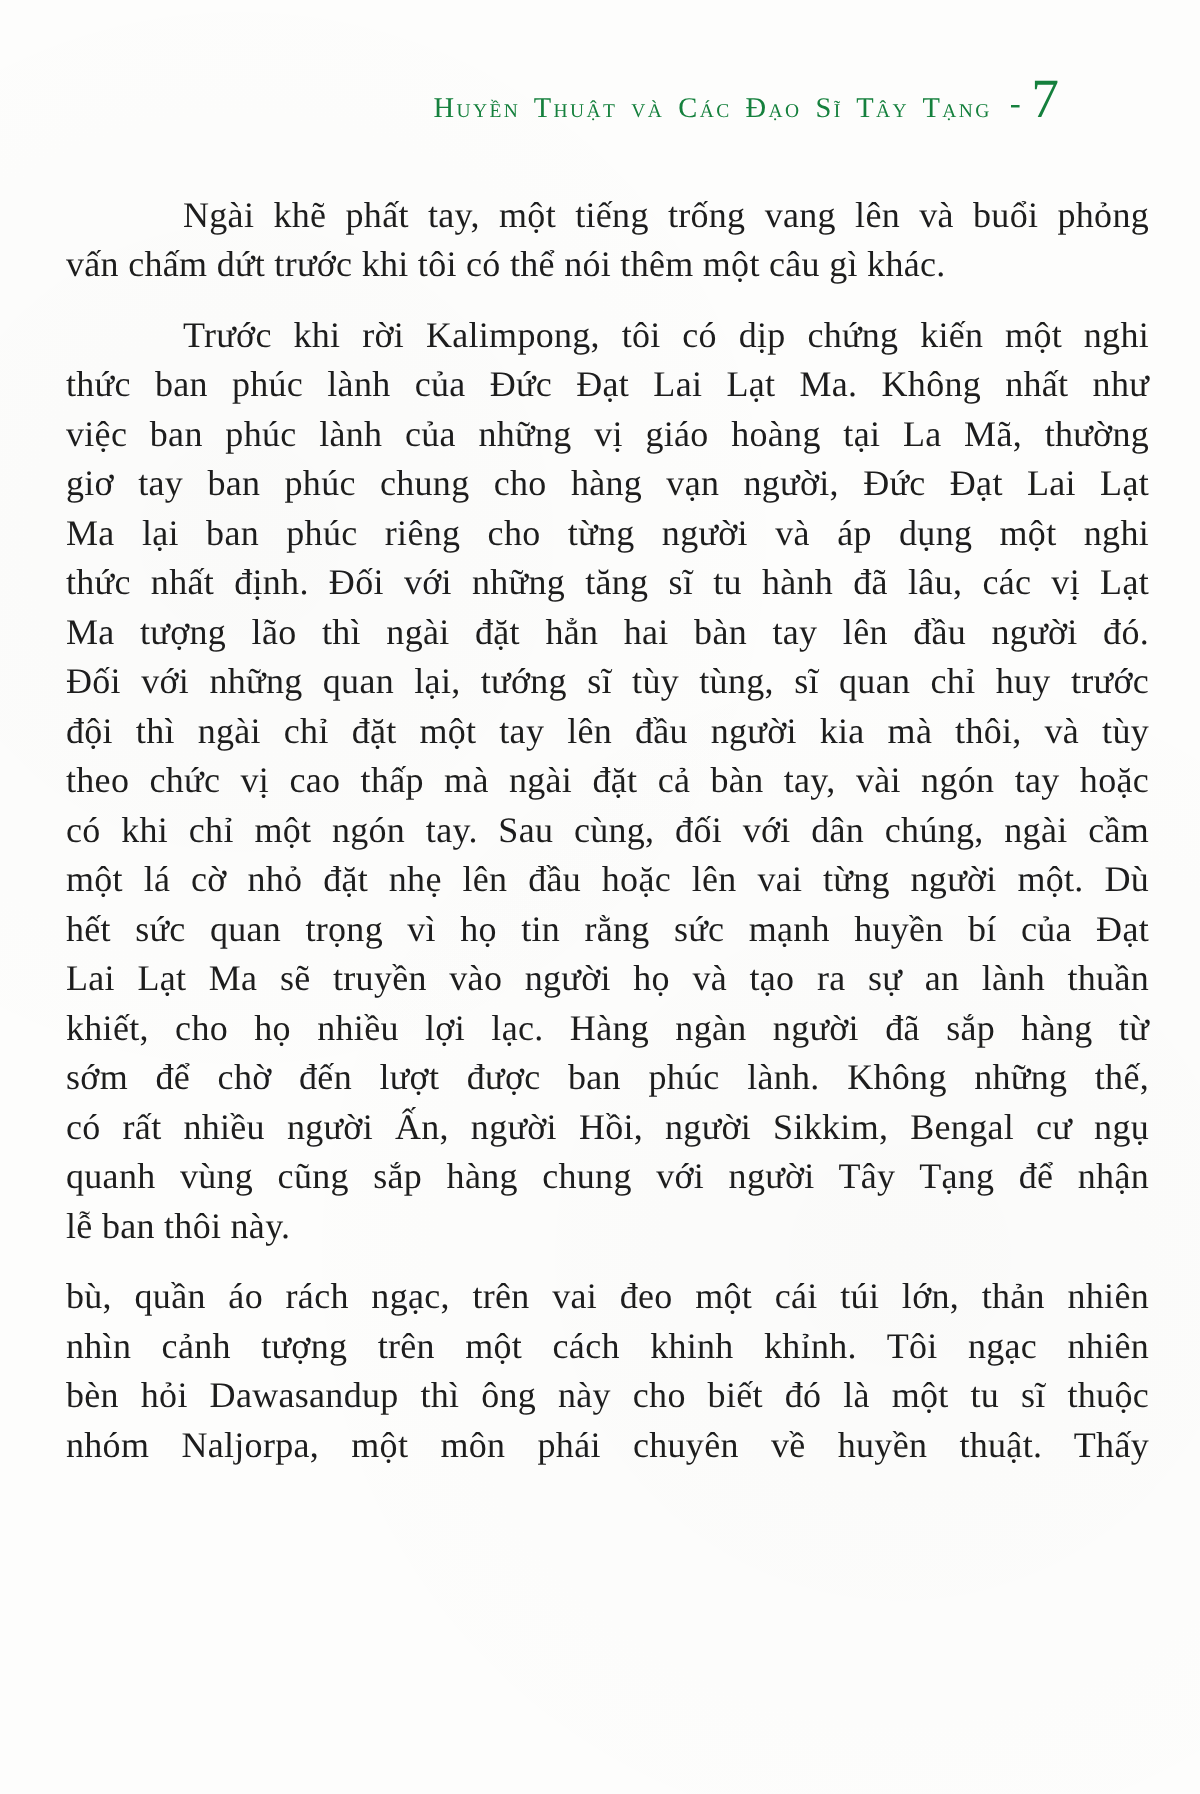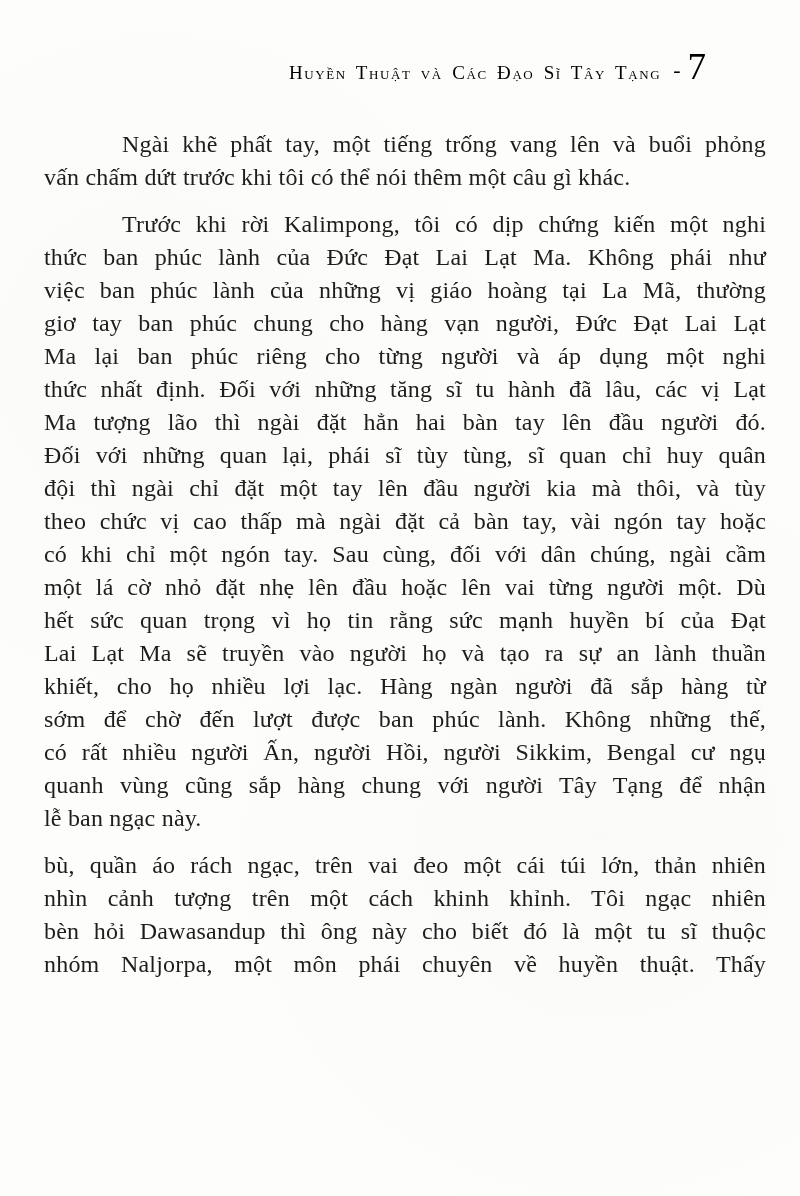--- a/index.html
+++ b/index.html
@@ -24,21 +24,21 @@
       radial-gradient(circle at 75% 70%, rgba(0,0,0,0.012), transparent 45%);
     pointer-events: none;
   }
 
   .running-head {
     position: absolute;
     top: 48px;
     right: 94px;
     display: flex;
     align-items: baseline;
-    color: #000000;
+    color: #15803d;
     white-space: nowrap;
   }
   .running-title {
     font-variant: small-caps;
     font-variant-caps: small-caps;
     font-size: 19px;
     letter-spacing: 1.6px;
     word-spacing: 3px;
   }
   .head-sep {
@@ -93,38 +93,38 @@
   <span class="page-number">7</span>
 </header>
 
 <main class="text-block" id="text-block">
     <div class="paragraph">
       <div class="line indent">Ngài khẽ phất tay, một tiếng trống vang lên và buổi phỏng</div>
       <div class="line endline">vấn chấm dứt trước khi tôi có thể nói thêm một câu gì khác.</div>
     </div>
     <div class="paragraph">
       <div class="line indent">Trước khi rời Kalimpong, tôi có dịp chứng kiến một nghi</div>
-      <div class="line">thức ban phúc lành của Đức Đạt Lai Lạt Ma. Không phái như</div>
+      <div class="line">thức ban phúc lành của Đức Đạt Lai Lạt Ma. Không nhất như</div>
       <div class="line">việc ban phúc lành của những vị giáo hoàng tại La Mã, thường</div>
       <div class="line">giơ tay ban phúc chung cho hàng vạn người, Đức Đạt Lai Lạt</div>
       <div class="line">Ma lại ban phúc riêng cho từng người và áp dụng một nghi</div>
       <div class="line">thức nhất định. Đối với những tăng sĩ tu hành đã lâu, các vị Lạt</div>
       <div class="line">Ma tượng lão thì ngài đặt hẳn hai bàn tay lên đầu người đó.</div>
-      <div class="line">Đối với những quan lại, phái sĩ tùy tùng, sĩ quan chỉ huy quân</div>
+      <div class="line">Đối với những quan lại, tướng sĩ tùy tùng, sĩ quan chỉ huy trước</div>
       <div class="line">đội thì ngài chỉ đặt một tay lên đầu người kia mà thôi, và tùy</div>
       <div class="line">theo chức vị cao thấp mà ngài đặt cả bàn tay, vài ngón tay hoặc</div>
       <div class="line">có khi chỉ một ngón tay. Sau cùng, đối với dân chúng, ngài cầm</div>
       <div class="line">một lá cờ nhỏ đặt nhẹ lên đầu hoặc lên vai từng người một. Dù</div>
       <div class="line">hết sức quan trọng vì họ tin rằng sức mạnh huyền bí của Đạt</div>
       <div class="line">Lai Lạt Ma sẽ truyền vào người họ và tạo ra sự an lành thuần</div>
       <div class="line">khiết, cho họ nhiều lợi lạc. Hàng ngàn người đã sắp hàng từ</div>
       <div class="line">sớm để chờ đến lượt được ban phúc lành. Không những thế,</div>
       <div class="line">có rất nhiều người Ấn, người Hồi, người Sikkim, Bengal cư ngụ</div>
       <div class="line">quanh vùng cũng sắp hàng chung với người Tây Tạng để nhận</div>
-      <div class="line endline">lễ ban ngạc này.</div>
+      <div class="line endline">lễ ban thôi này.</div>
     </div>
     <div class="paragraph">
       <div class="line">bù, quần áo rách ngạc, trên vai đeo một cái túi lớn, thản nhiên</div>
       <div class="line">nhìn cảnh tượng trên một cách khinh khỉnh. Tôi ngạc nhiên</div>
       <div class="line">bèn hỏi Dawasandup thì ông này cho biết đó là một tu sĩ thuộc</div>
       <div class="line">nhóm Naljorpa, một môn phái chuyên về huyền thuật. Thấy</div>
     </div>
   </main>
 
 </body></html>

